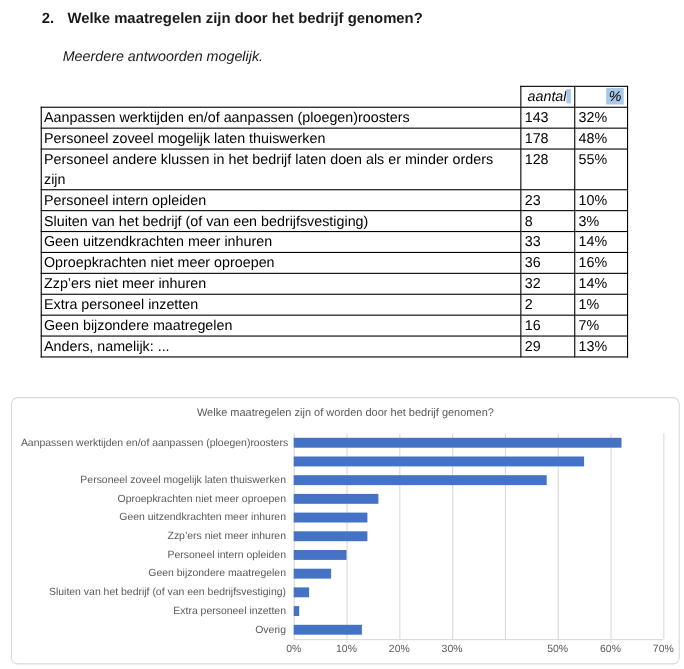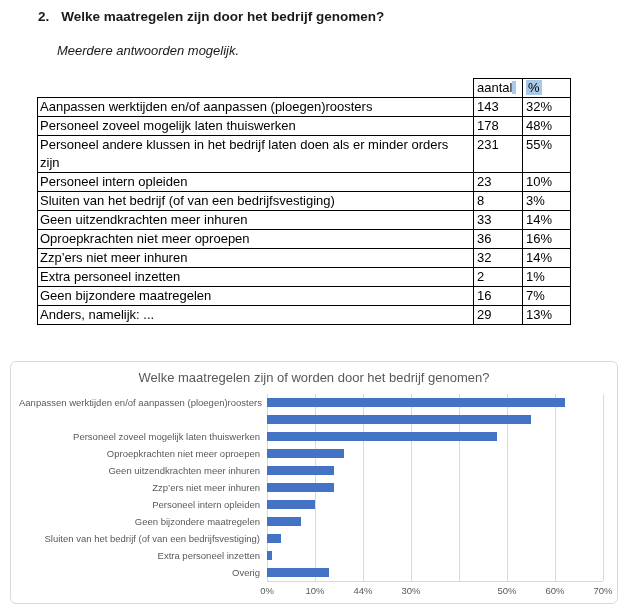--- a/index.html
+++ b/index.html
@@ -28,35 +28,35 @@
   }
   table.measures col.c1 { width:436px; }
   table.measures col.c2 { width:49px; }
   table.measures col.c3 { width:48px; }
   table.measures td {
     border:1px solid #000; padding:0 3px;
     height:18px; line-height:18px; vertical-align:top;
     overflow:hidden;
   }
   table.measures td.empty { border:none; }
-  table.measures td.hdr { text-align:left; font-weight:normal; }
+  table.measures td.hdr { text-align:right; font-weight:normal;font-style:italic; }
   table.measures td.lbl { text-align:left; padding-left:2px; }
   table.measures td.num { text-align:left; padding-right:4px; }
   .sel { background:#a9c9e9; padding:0 2px; }
   .sel-strip { display:inline-block; width:4px; height:13px; background:#a9c9e9; vertical-align:-2px; }
 
   
   .chart {
     position:absolute; left:10px; top:361px; width:606px; height:241px;
     border:1px solid #d9d9d9; border-radius:6px;
     background:#fff; color:#595959;
   }
   .chart-title {
     position:absolute; top:8px; left:0; width:100%;
-    text-align:center; font-size:13px; color:#595959;
+    text-align:center; font-size:10px; color:#595959;
   }
   .plot {
     position:absolute; left:256px; top:32px; width:336px; height:187px;
     border-bottom:1px solid #d9d9d9;
   }
   .gridline {
     position:absolute; top:0; bottom:0; width:1px; background:#d9d9d9;
   }
   .bar {
     position:absolute; left:0; height:9px;
@@ -104,21 +104,21 @@
         <td class="num">143</td>
         <td class="num">32%</td>
       </tr>
       <tr>
         <td class="lbl">Personeel zoveel mogelijk laten thuiswerken</td>
         <td class="num">178</td>
         <td class="num">48%</td>
       </tr>
       <tr>
         <td class="lbl">Personeel andere klussen in het bedrijf laten doen als er minder orders zijn</td>
-        <td class="num">231</td>
+        <td class="num">128</td>
         <td class="num">55%</td>
       </tr>
       <tr>
         <td class="lbl">Personeel intern opleiden</td>
         <td class="num">23</td>
         <td class="num">10%</td>
       </tr>
       <tr>
         <td class="lbl">Sluiten van het bedrijf (of van een bedrijfsvestiging)</td>
         <td class="num">8</td>
@@ -188,20 +188,20 @@
       <div class="bar" style="top: 89px; width: 20%; background: rgb(68, 114, 196);"></div>
       <div class="bar" style="top: 106px; width: 14.2857%; background: rgb(68, 114, 196);"></div>
       <div class="bar" style="top: 123px; width: 10%; background: rgb(68, 114, 196);"></div>
       <div class="bar" style="top: 140px; width: 4.28571%; background: rgb(68, 114, 196);"></div>
       <div class="bar" style="top: 157px; width: 1.42857%; background: rgb(68, 114, 196);"></div>
       <div class="bar" style="top: 174px; width: 18.5714%; background: rgb(68, 114, 196);"></div>
     </div>
   <div class="x-axis">
       <span class="tick" style="left: 0%;">0%</span>
       <span class="tick" style="left: 14.2857%;">10%</span>
-      <span class="tick" style="left: 28.5714%;">44%</span>
+      <span class="tick" style="left: 28.5714%;">20%</span>
       <span class="tick" style="left: 42.8571%;">30%</span>
       <span class="tick" style="left: 57.1429%; margin-top: 48px;">40%</span>
       <span class="tick" style="left: 71.4286%;">50%</span>
       <span class="tick" style="left: 85.7143%;">60%</span>
       <span class="tick" style="left: 100%;">70%</span>
     </div>
 </div>
 
 </body></html>

